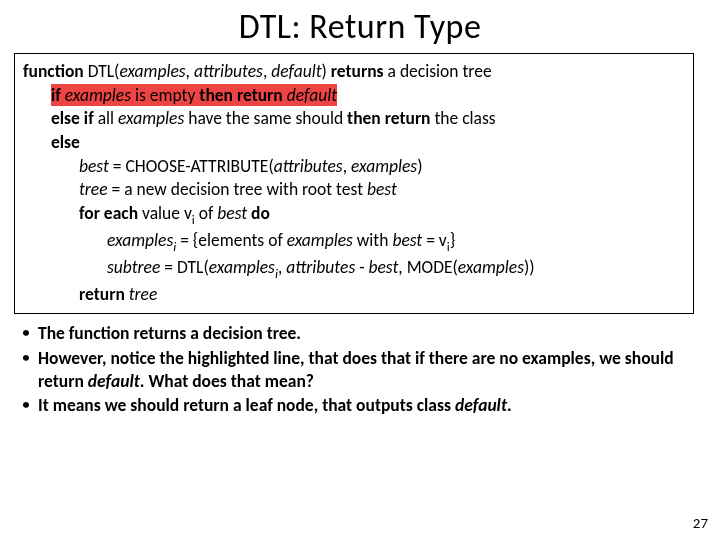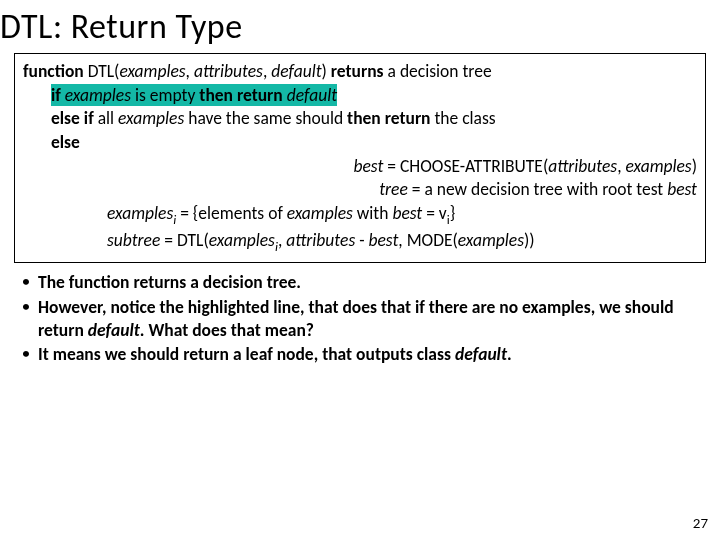--- a/index.html
+++ b/index.html
@@ -6,41 +6,42 @@
     margin: 0;
     padding: 0;
     width: 720px;
     height: 540px;
     background: #fff;
     font-family: Calibri, Arial, sans-serif;
     position: relative;
     overflow: hidden;
   }
   .title {
+    text-align: center;
     font-size: 34px;
     font-weight: 400;
     margin: 6px 0 6px 0;
     letter-spacing: 0.5px;
   }
   .codebox {
     border: 1.5px solid #000;
-    margin: 0 14px 8px 14px;
+    margin: 0 26px 8px 14px;
     padding: 6px 8px 6px 8px;
     font-size: 17.5px;
     line-height: 1.35;
   }
   .codebox .ln {
     white-space: nowrap;
   }
   .i1 { padding-left: 28px; }
-  .i2 { padding-left: 56px; text-align: right; }
+  .i2 { padding-left: 56px; }
   .i3 { padding-left: 84px; }
   b { font-weight: 700; }
   em, .it { font-style: italic; }
-  .hl { background: #14b8a6; }
+  .hl { background: #ef4444; }
   sub { font-size: 0.75em; }
   .bullets {
     margin: 4px 14px 0 14px;
     font-size: 17.5px;
     line-height: 1.3;
   }
   .bullets .row {
     display: flex;
     align-items: flex-start;
     margin-bottom: 2px;
@@ -80,25 +81,31 @@
   </div>
   <div class="ln i1">
     <b>else</b>
   </div>
   <div class="ln i2">
     <span class="it">best</span><span> = CHOOSE-ATTRIBUTE(</span><span class="it">attributes</span><span>, </span><span class="it">examples</span><span>)</span>
   </div>
   <div class="ln i2">
     <span class="it">tree</span><span> = a new decision tree with root test </span><span class="it">best</span>
   </div>
+  <div class="ln i2">
+    <b>for each</b><span> value v</span><sub>i</sub><span> of </span><span class="it">best </span><b>do</b>
+  </div>
   <div class="ln i3">
     <span class="it">examples</span><sub class="it">i</sub><span> = {elements of </span><span class="it">examples</span><span> with </span><span class="it">best</span><span> = v</span><sub>i</sub><span>}</span>
   </div>
   <div class="ln i3">
     <span class="it">subtree</span><span> = DTL(</span><span class="it">examples</span><sub class="it">i</sub><span>, </span><span class="it">attributes</span><span> - </span><span class="it">best</span><span>, MODE(</span><span class="it">examples</span><span>))</span>
+  </div>
+  <div class="ln i2">
+    <b>return </b><span class="it">tree</span>
   </div>
 </div>
 
 <div class="bullets">
   <div class="row">
     <div class="dot">•</div>
     <div class="txt">The function returns a decision tree.</div>
   </div>
   <div class="row">
     <div class="dot">•</div>

